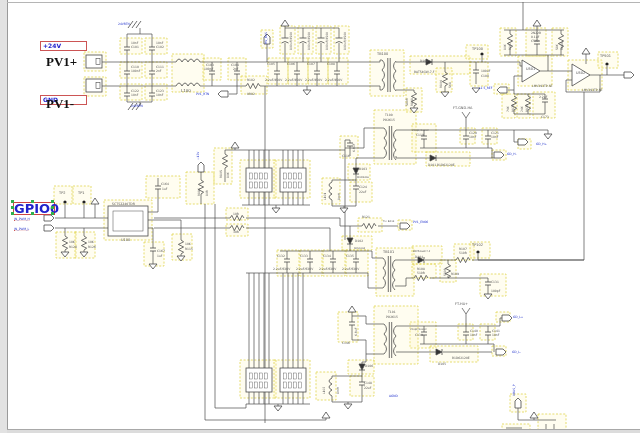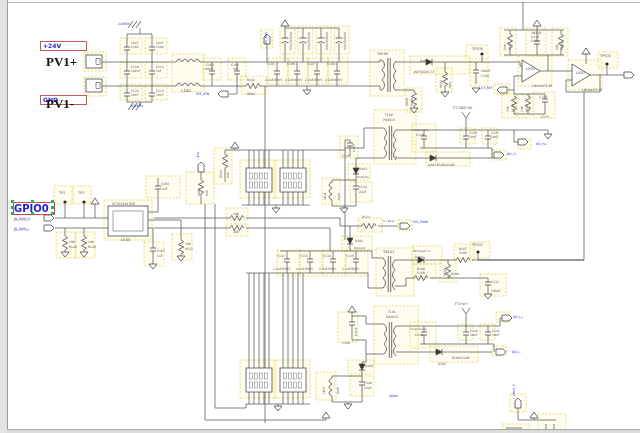--- a/index.html
+++ b/index.html
@@ -15,21 +15,21 @@
   #labels{position:absolute;left:0;top:0;width:640px;height:433px;pointer-events:none;}
   .t{position:absolute;white-space:nowrap;line-height:1;transform-origin:0 0;transform:scale(.5);}
   .tr{transform:rotate(-90deg) scale(.5);}
   .td{color:#555;}
   .tb{color:#2233cc;}
   .tu{border-bottom:1px dotted #cc5555;}
   .netbox{position:absolute;border:1px solid #cc5555;color:#2222cc;font-weight:bold;
           font-size:6px;line-height:8px;padding-left:2px;background:#fff;}
   .bigpin{position:absolute;color:#111;font-family:"Liberation Serif",serif;font-weight:600;font-size:13px;line-height:13px;}
   #gpio{position:absolute;left:13px;top:202px;width:40px;height:11px;border:1px solid #cc4444;
-        color:#2222cc;font-weight:bold;font-size:10px;line-height:11px;background:#fff;}
+        color:#2222cc;font-weight:bold;font-size:13px;line-height:11px;background:#fff;}
   .h{position:absolute;width:3px;height:3px;background:#2fb14d;}
 </style>
 </head>
 <body>
 
 <div id="screen">
   <div id="leftmargin"></div>
   <div id="topline"></div>
 
   <svg width="640" height="433" viewBox="0 0 640 433">

